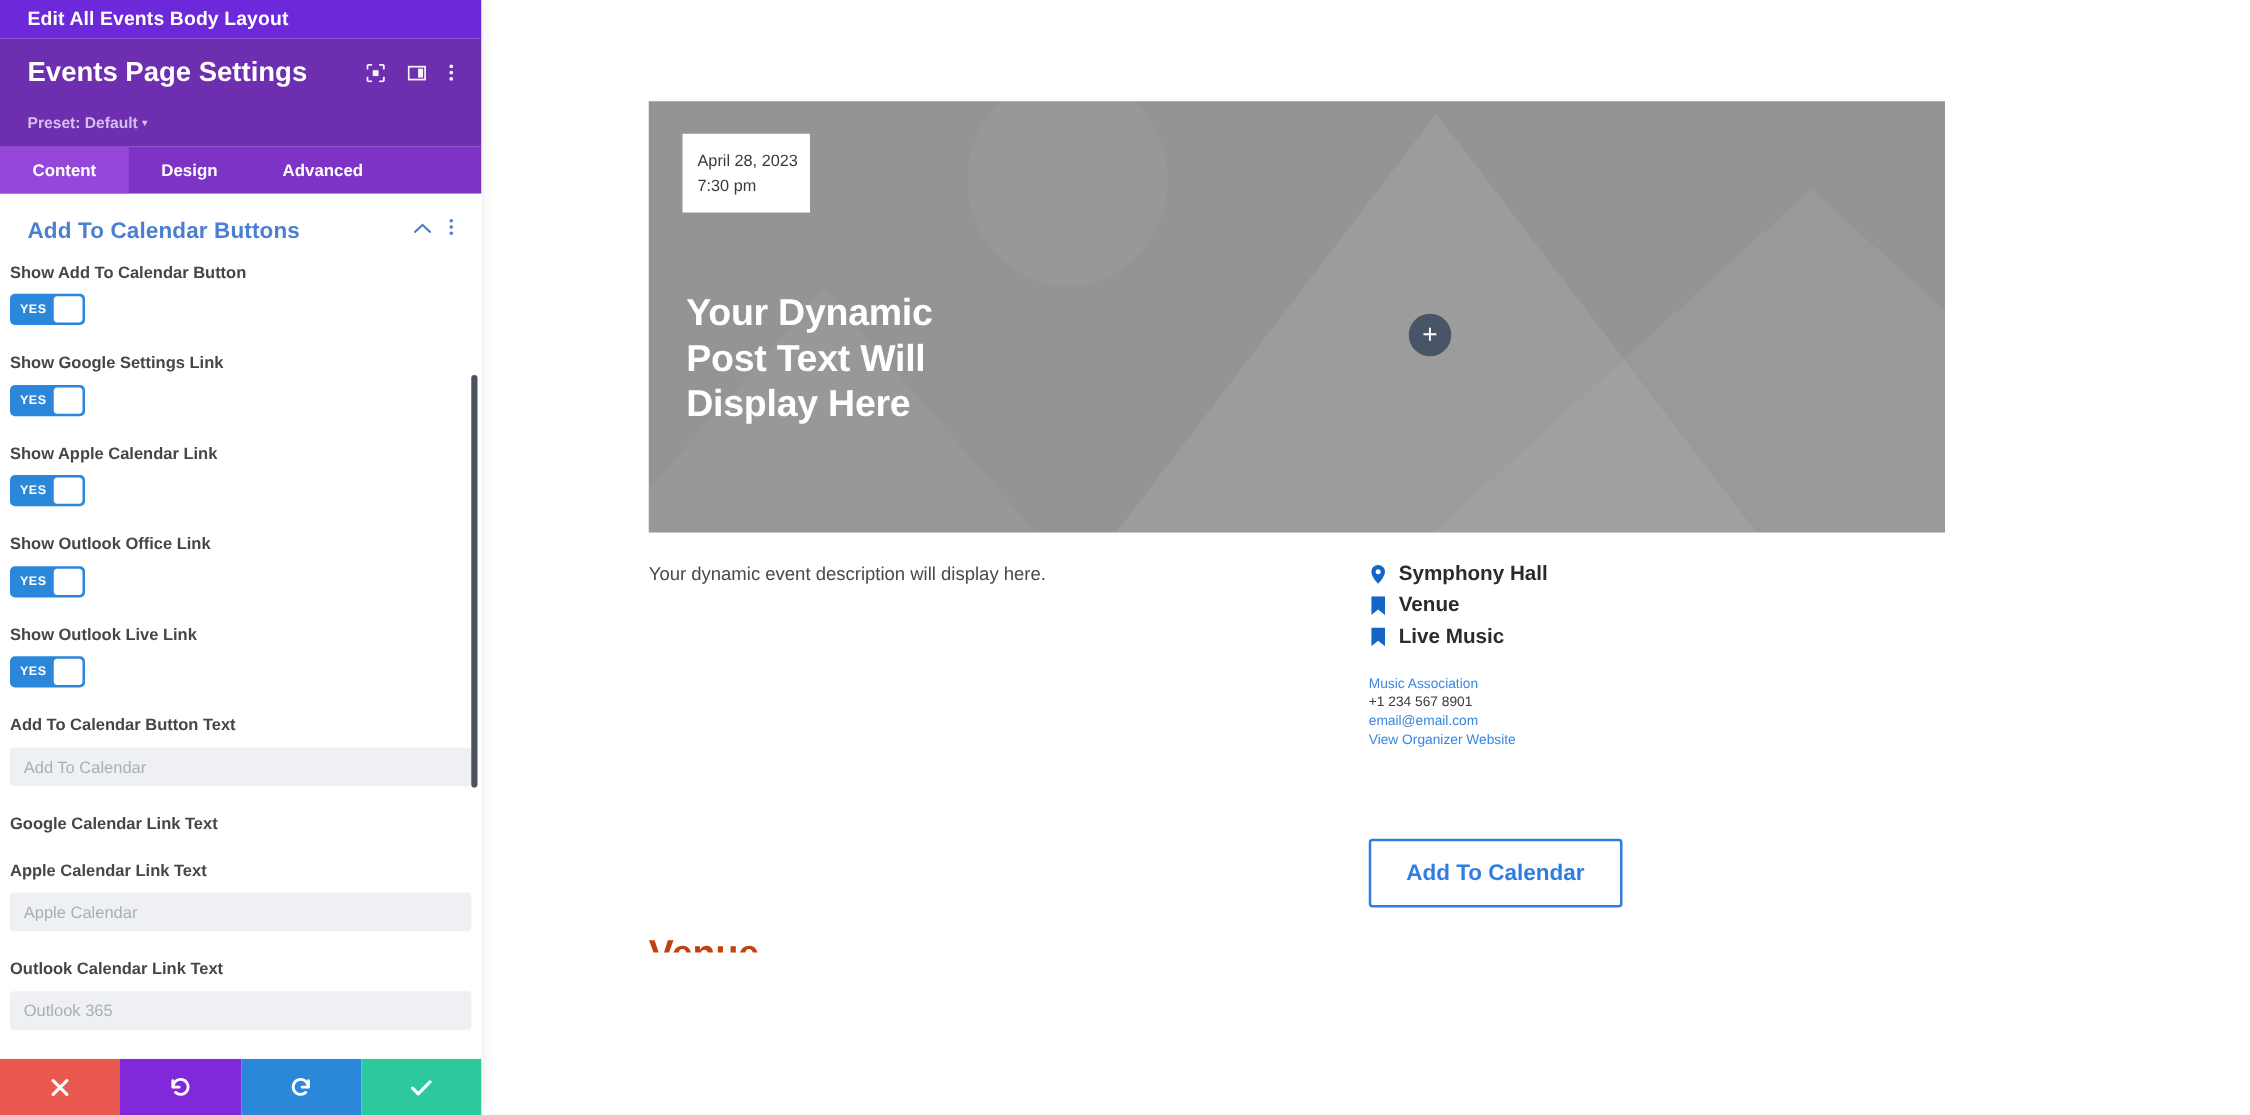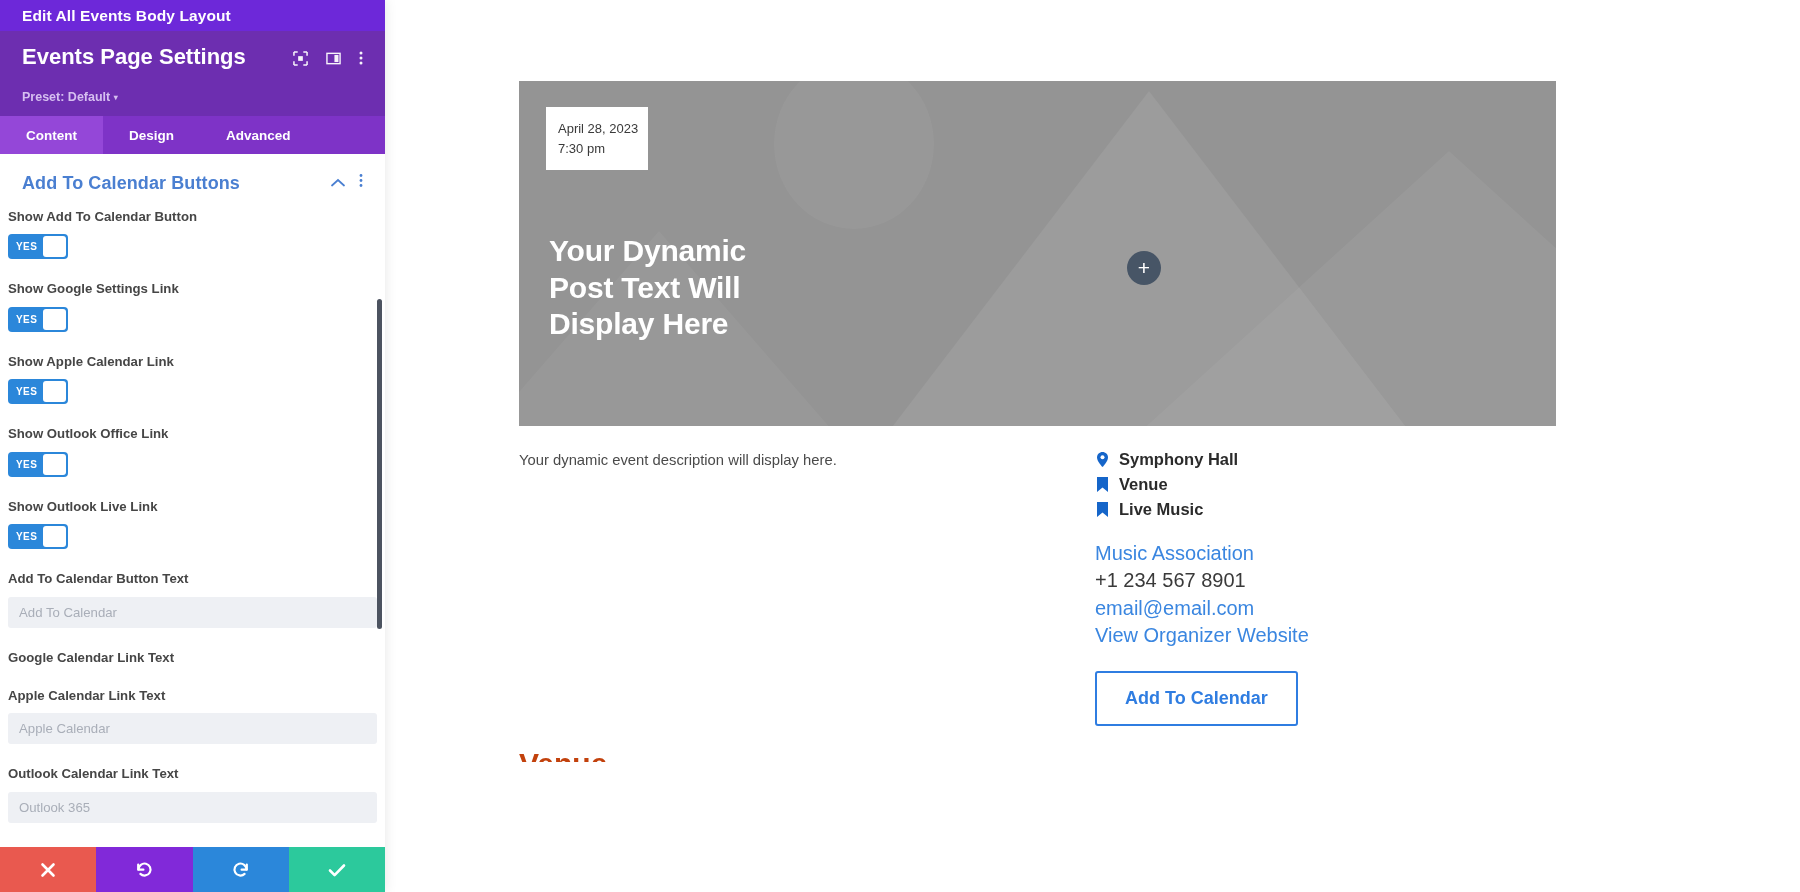--- a/index.html
+++ b/index.html
@@ -201,21 +201,21 @@
   .meta-row {
     display: flex; align-items: center; gap: 10px;
     margin-bottom: 6px;
   }
   .meta-text {
     color: #2b2b2b; font-size: 16.5px; font-weight: bold;
   }
   .meta-icon { width: 14px; display: flex; justify-content: center; }
 
   .org { position: absolute; left: 710px; top: 540px; }
-  .org-line { font-size: 20px; line-height: 1.37; }
+  .org-line { font-size: 11px; line-height: 1.37; }
   .org-link { color: #3a86e0; cursor: pointer; }
   .org-plain { color: #3a3a3a; }
 
   .atc-button {
     position: absolute; left: 710px; top: 671px;
     padding: 15px 28px;
     border: 2px solid #2f7de1; border-radius: 3px;
     color: #2f7de1; font-size: 18px; font-weight: bold;
     background: transparent; cursor: pointer;
     font-family: "Liberation Sans", sans-serif;

